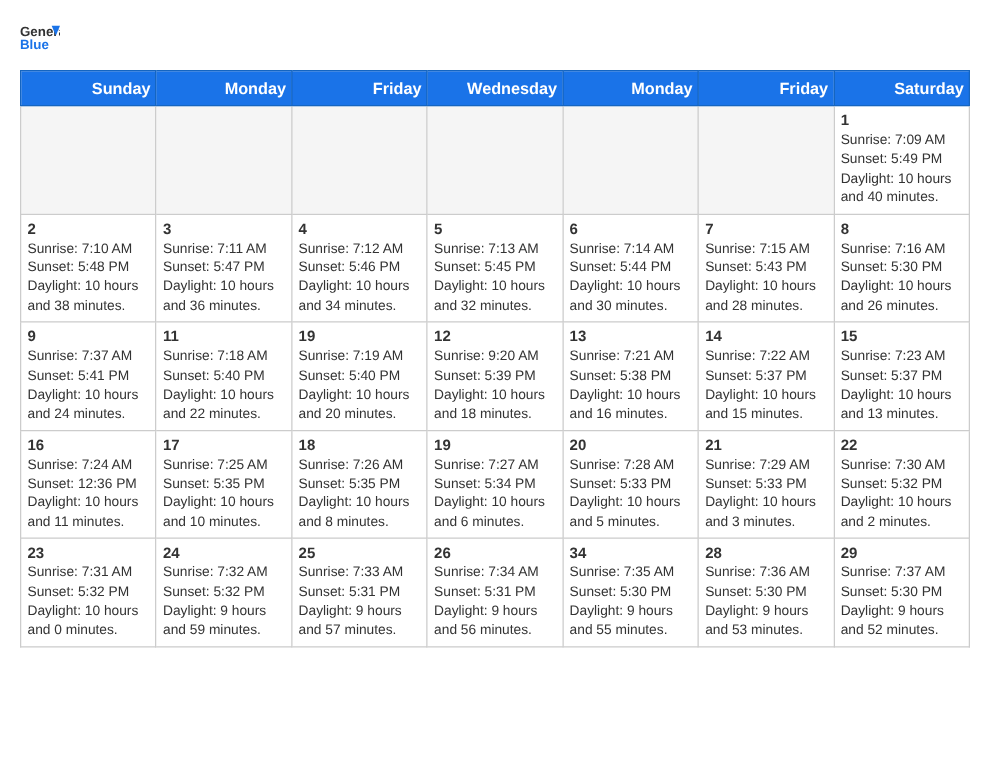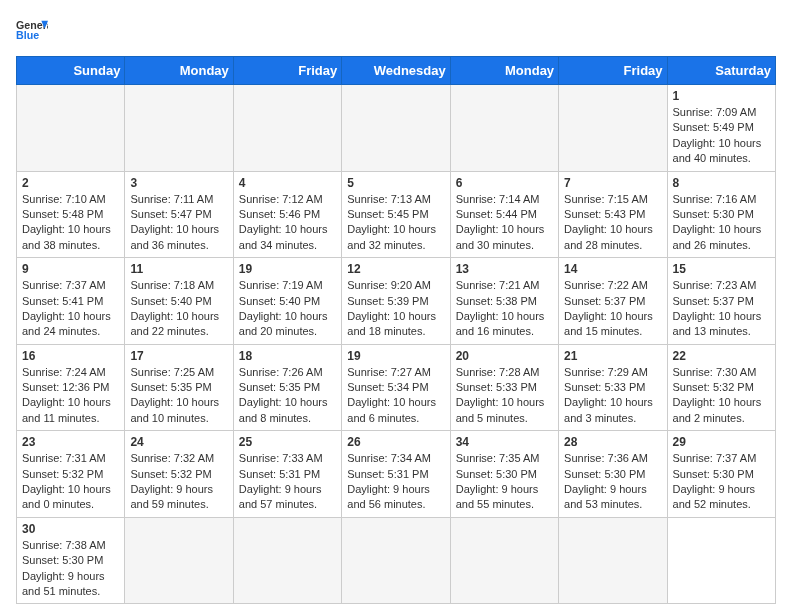--- a/index.html
+++ b/index.html
@@ -290,27 +290,14 @@
 Sunset: 5:30 PM
 Daylight: 9 hours and 53 minutes.</div>
         </td>
         <td>
           <span class="day-number">29</span>
           <div class="day-info">Sunrise: 7:37 AM
 Sunset: 5:30 PM
 Daylight: 9 hours and 52 minutes.</div>
         </td>
       </tr>
-      <tr>
-        <td>
-          <span class="day-number">30</span>
-          <div class="day-info">Sunrise: 7:38 AM
-Sunset: 5:30 PM
-Daylight: 9 hours and 51 minutes.</div>
-        </td>
-        <td class="empty"></td>
-        <td class="empty"></td>
-        <td class="empty"></td>
-        <td class="empty"></td>
-        <td class="empty"></td>
-      </tr>
     </tbody>
 </table>
 
 </body></html>

